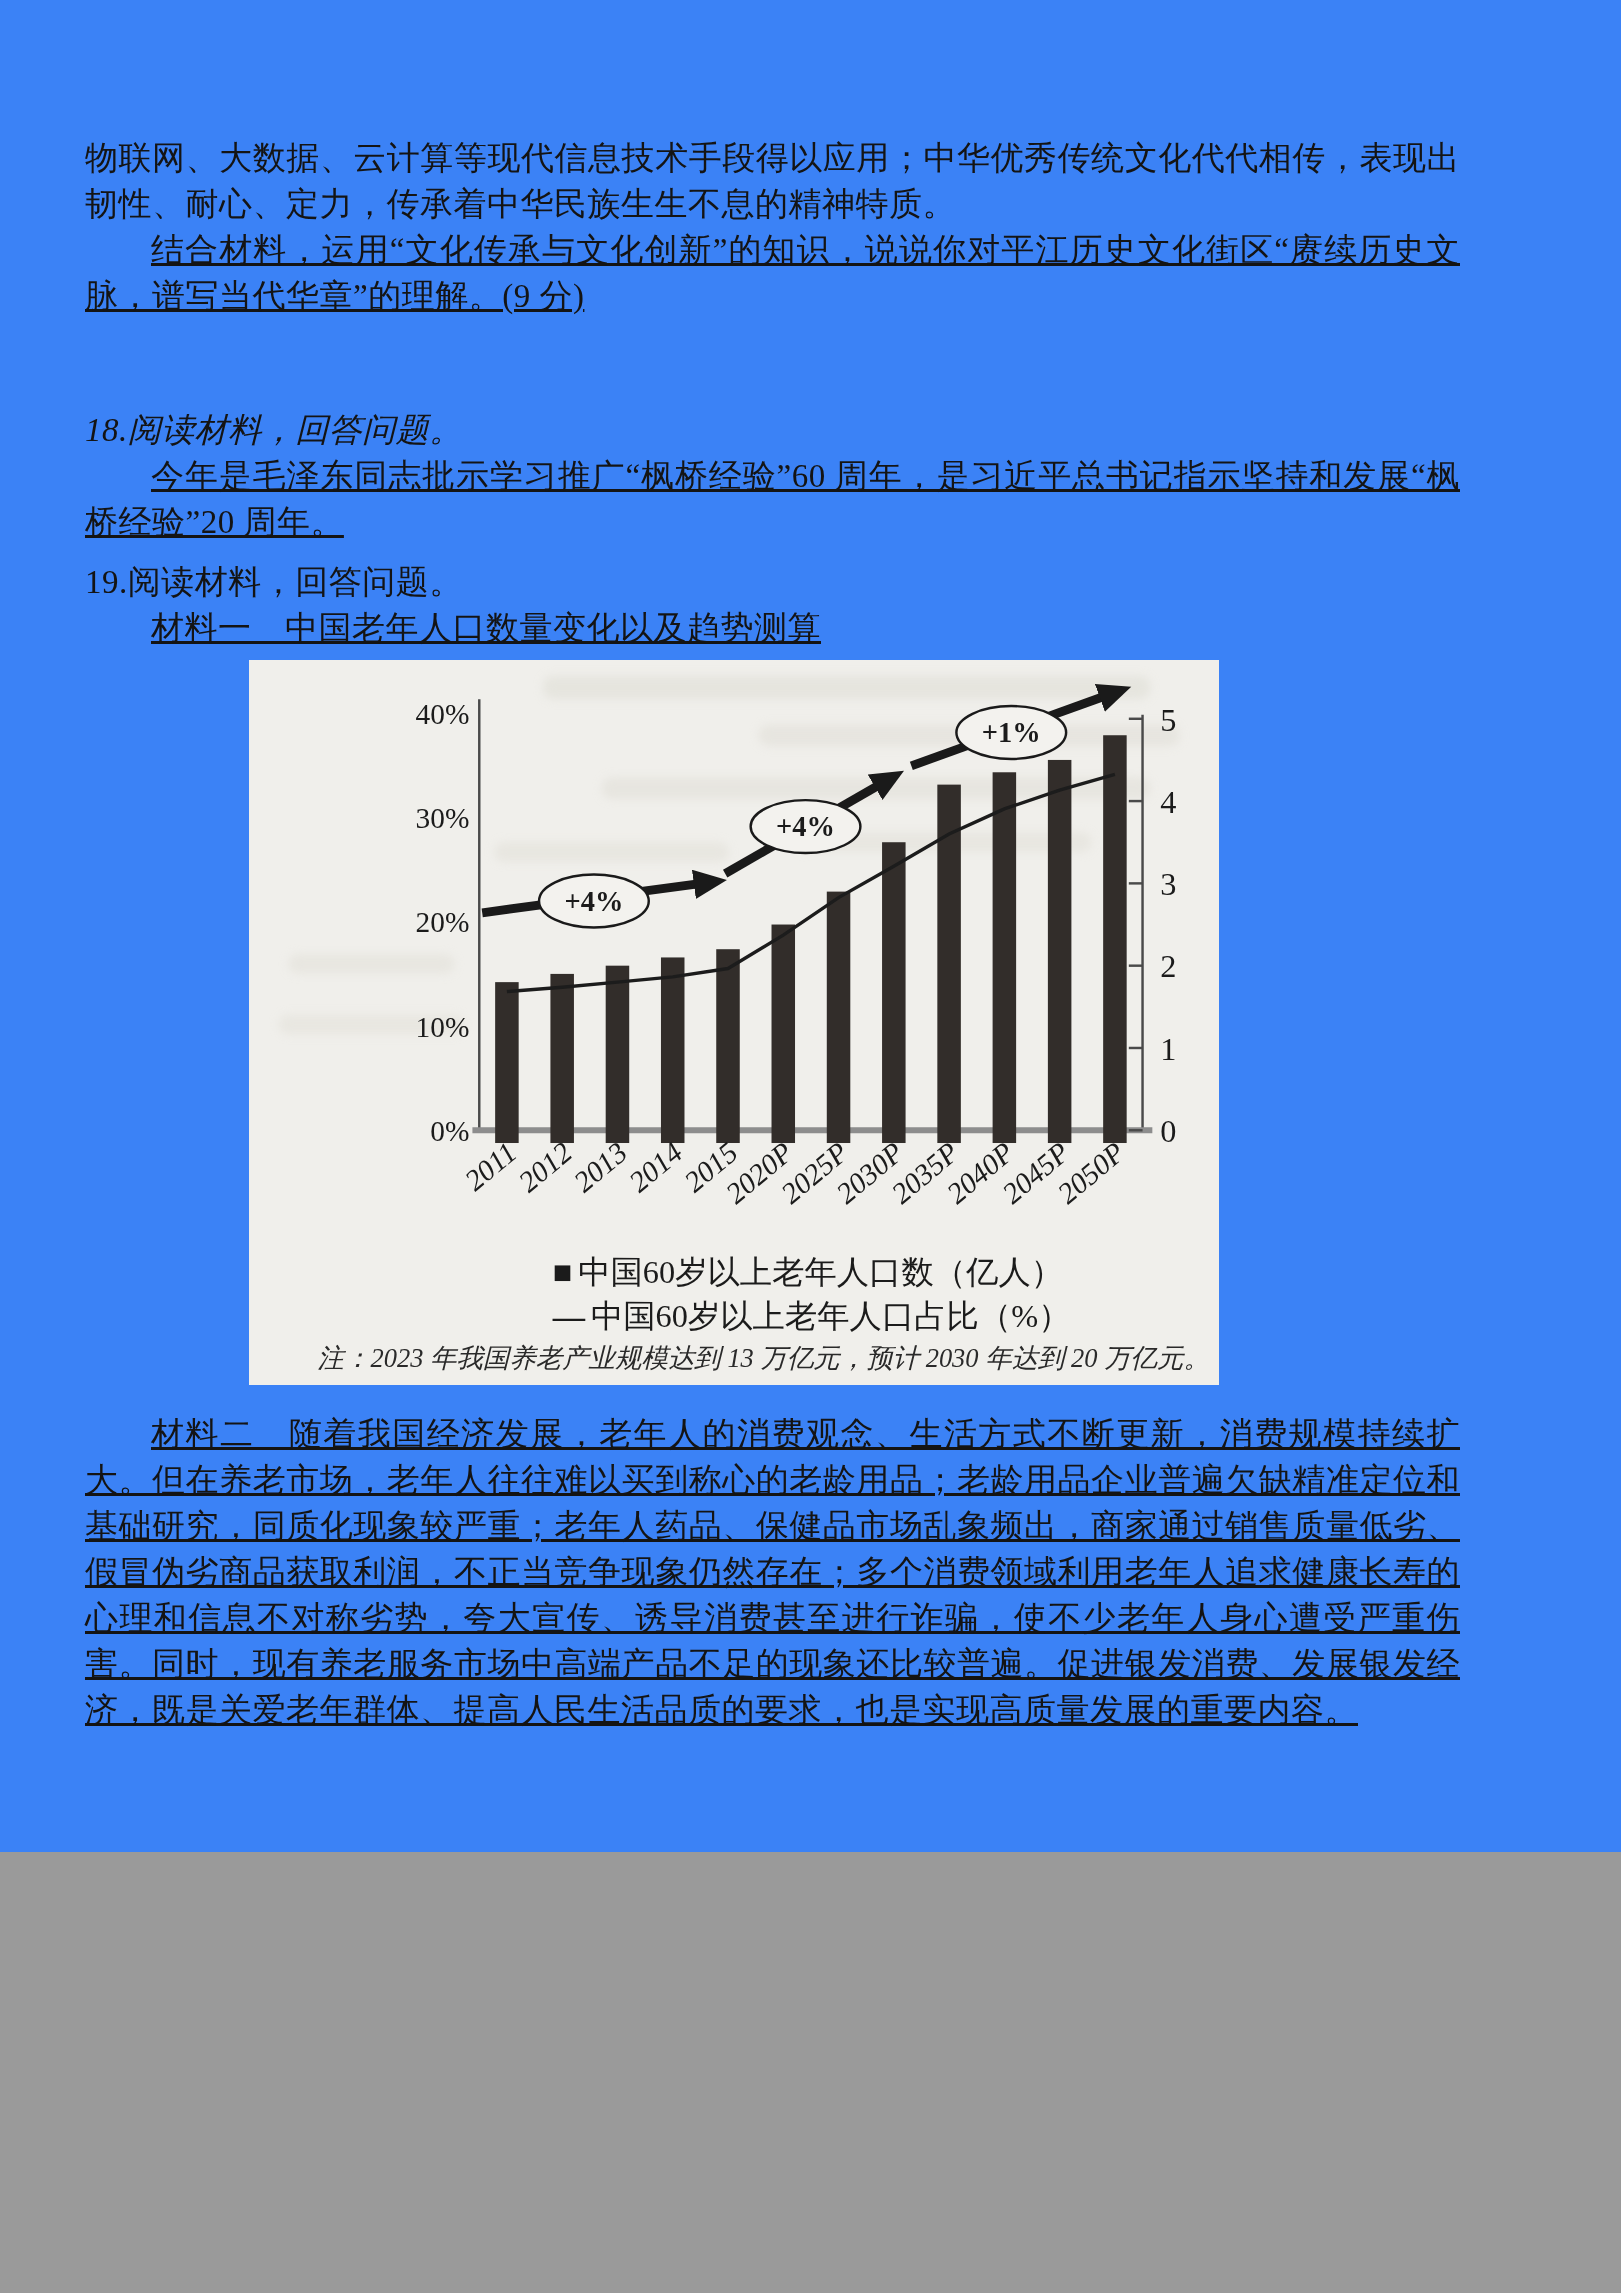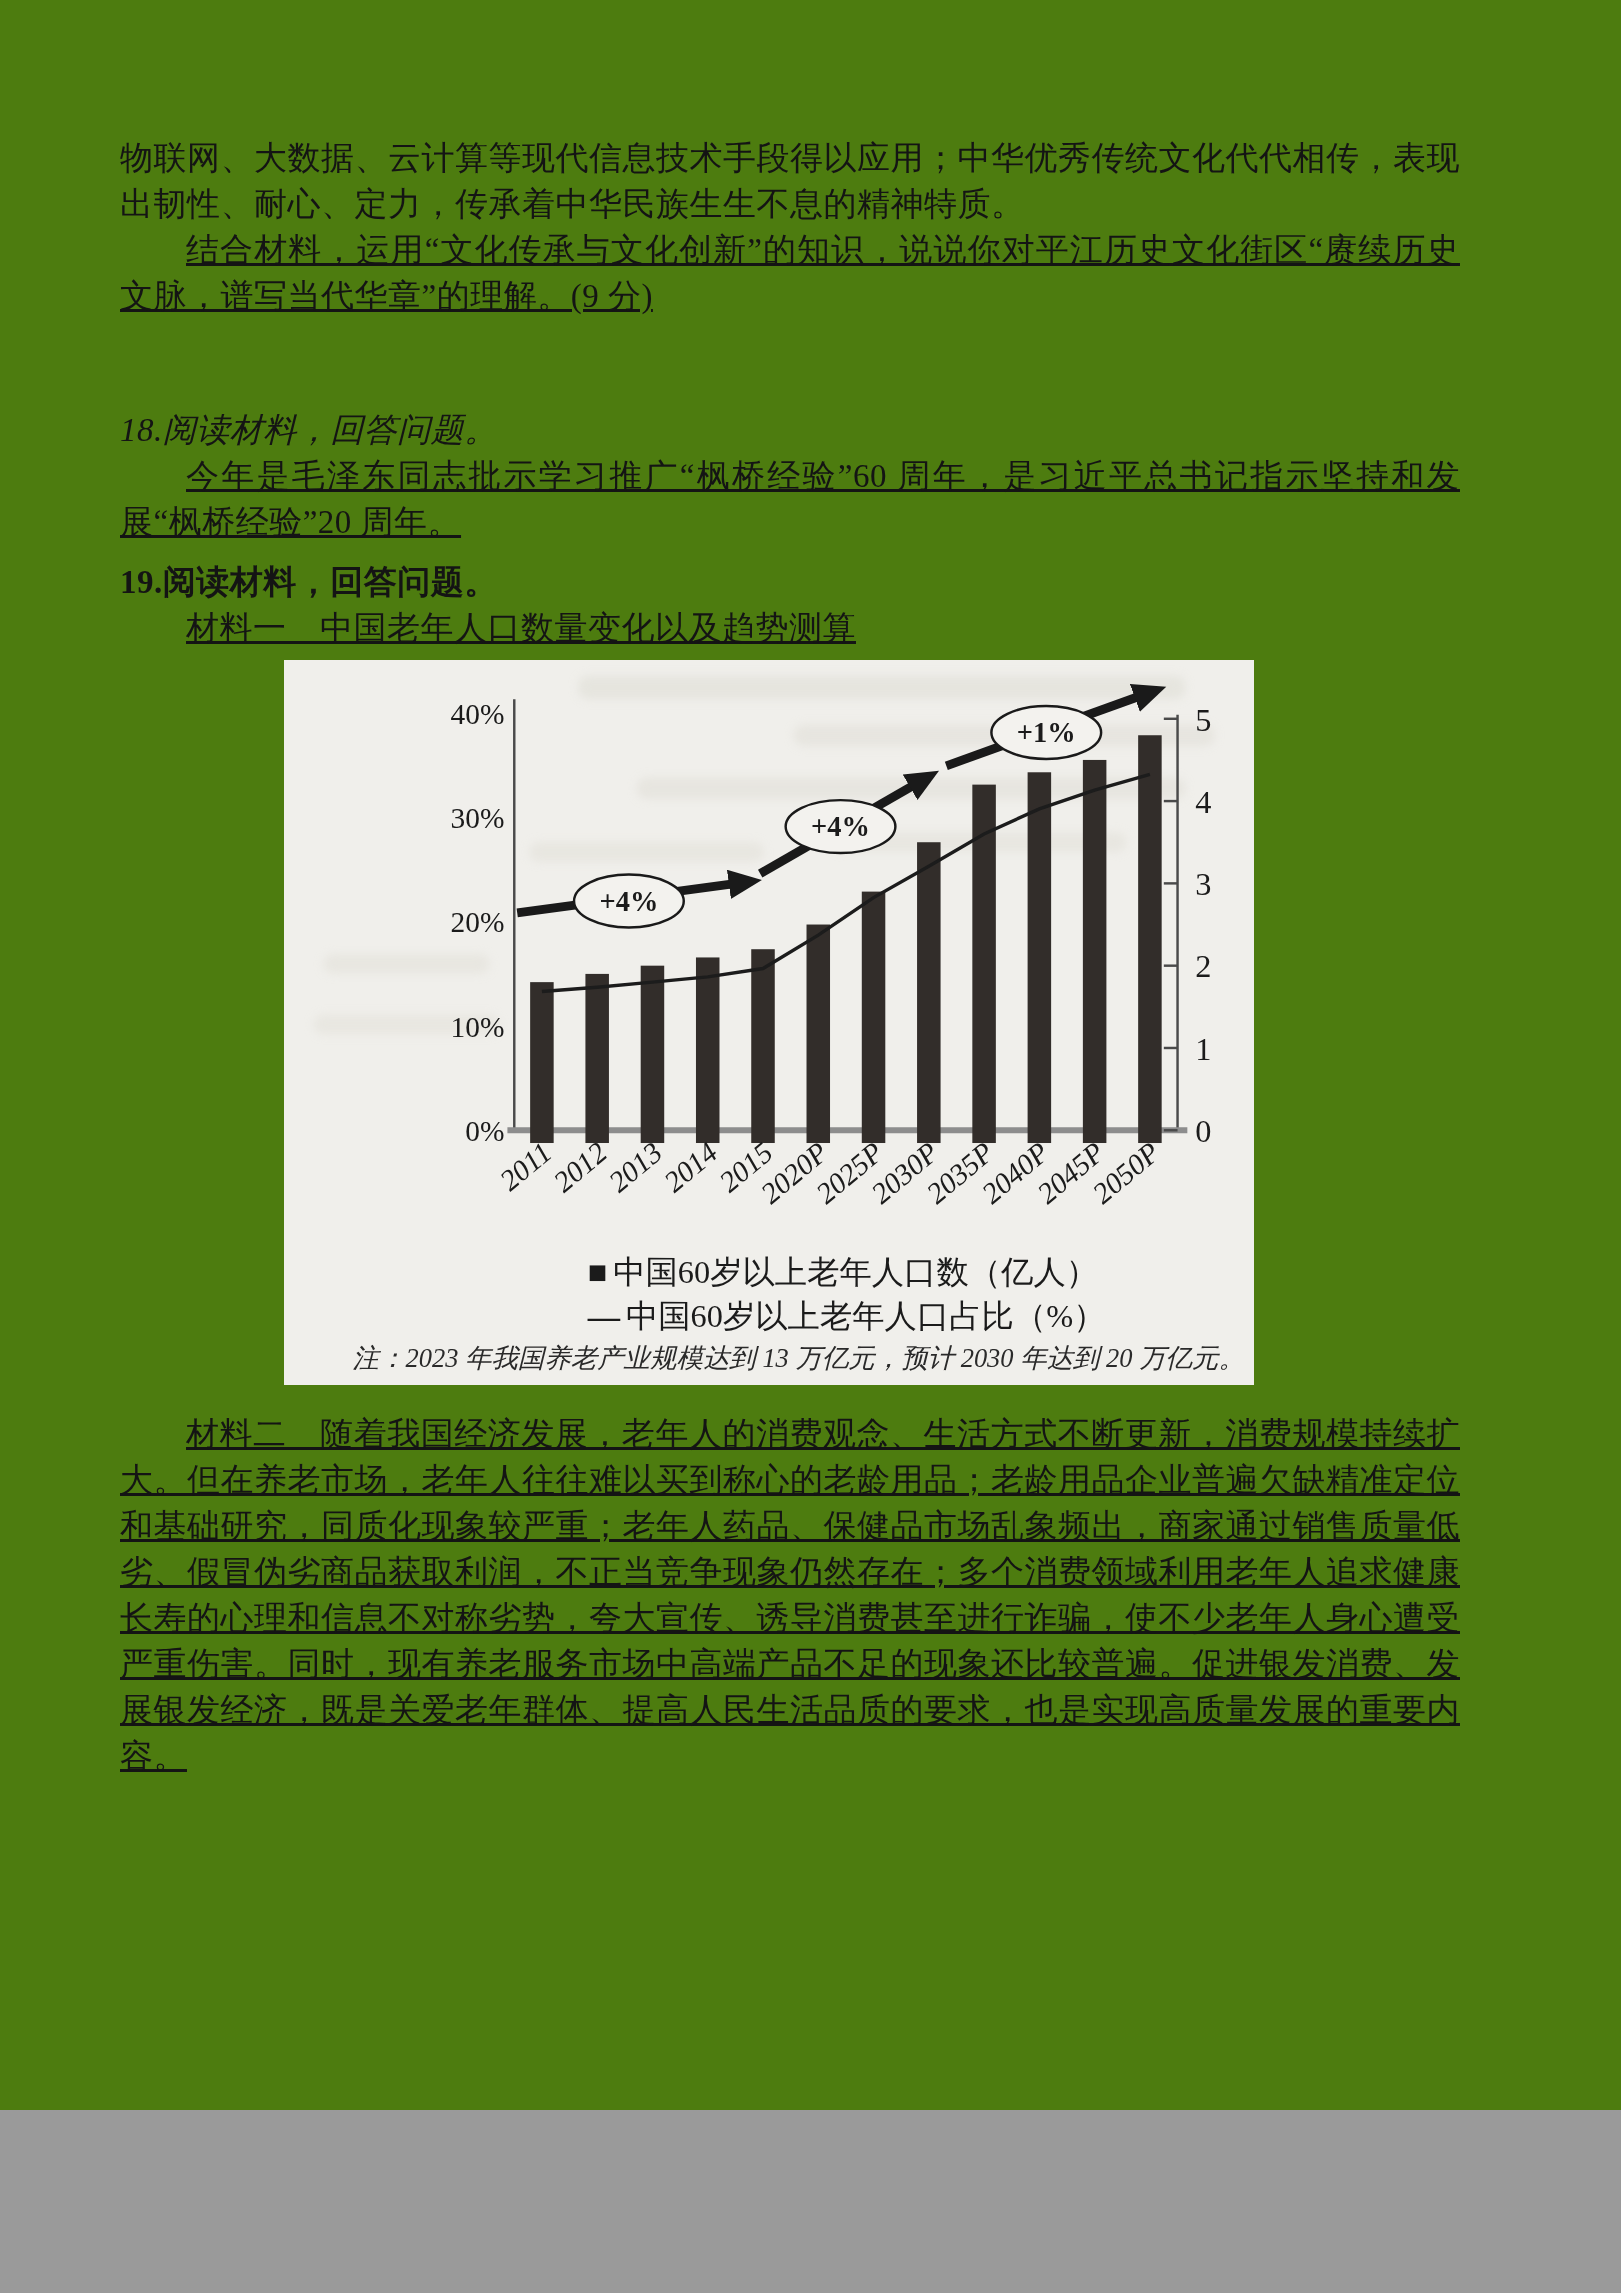--- a/index.html
+++ b/index.html
@@ -1,29 +1,29 @@
 <!DOCTYPE html>
 <html><head>
 <meta charset="utf-8">
 <style>
   html,body{margin:0;padding:0;background:#9a9a9a;}
   .page{
     position:relative;
-    width:1621px;height:2110px;
-    background:#4d7c0f;
+    width:1621px;height:1852px;
+    background:#3b82f6;
     box-sizing:border-box;
-    padding:135px 161px 0 120px;
+    padding:135px 161px 0 85px;
     font-family:"Liberation Serif","DejaVu Serif",serif;
     font-size:33px;line-height:46px;color:#141414;
     overflow:hidden;
   }
   .para{margin:0;text-align:justify;letter-spacing:0.5px;}
   .indent{text-indent:2em;text-decoration:underline;}
   .gap-q18{margin-top:88px;font-style:italic;}
-  .gap-q19{margin-top:13.7px;font-weight:bold;}
+  .gap-q19{margin-top:13.7px;}
   .chart-panel{
     width:970px;height:725px;
     margin:9.8px 0 25.5px 164px;
     background:#f0efeb;
   }
   .chart-panel svg{display:block;}
   svg text{font-family:"Liberation Serif","DejaVu Serif",serif;fill:#1b1b1b;}
   .tick-label{font-size:30px;}
   .raxis-label{font-size:33px;}
   .x-label{font-size:30px;font-style:italic;}

